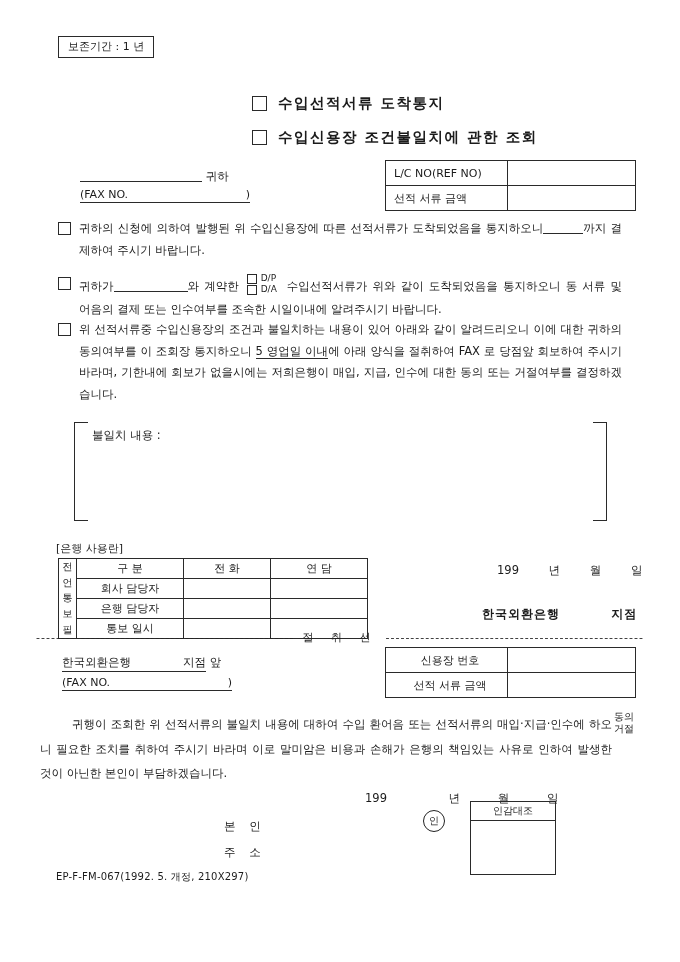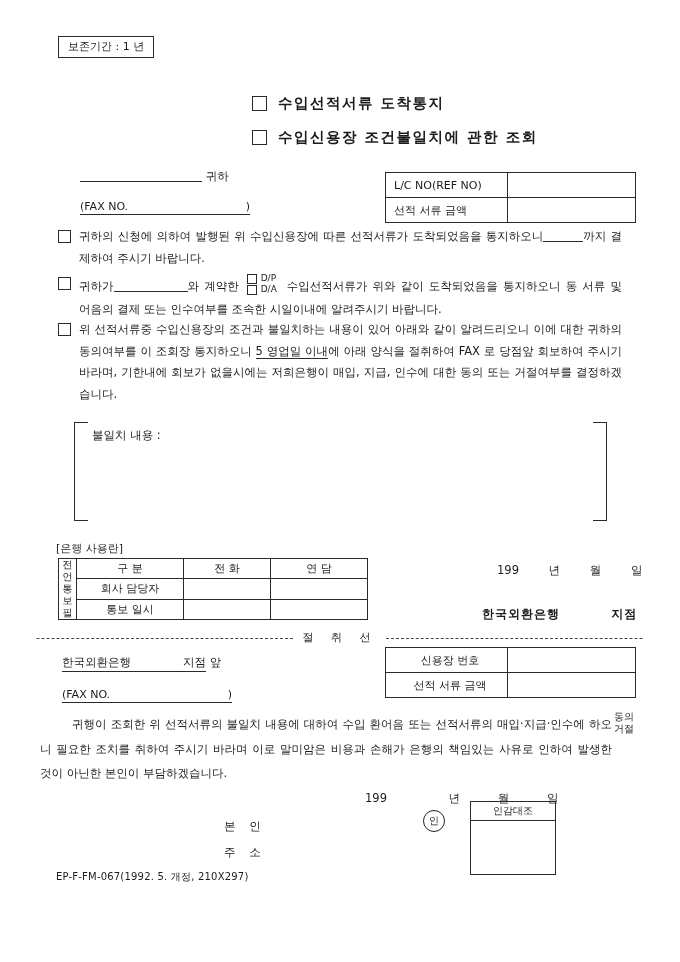--- a/index.html
+++ b/index.html
@@ -7,21 +7,21 @@
        font-family:"DejaVu Sans","Liberation Sans",sans-serif;
        font-size:11.5px;color:#1b1b1b;}
   .abs{position:absolute;}
   .blank{display:inline-block;border-bottom:1px solid #2a2a2a;height:13px;vertical-align:-2px;}
   .cb{display:inline-block;width:11px;height:11px;border:1.6px solid #2a2a2a;background:#fff;flex:0 0 auto;}
   .cb-sm{width:8px;height:8px;border:1.2px solid #2a2a2a;display:inline-block;background:#fff;flex:0 0 auto;}
   .retention{left:58px;top:36px;padding:2px 9px 3px 9px;border:1px solid #2a2a2a;font-size:11px;}
   .title-row{display:flex;align-items:center;gap:11px;font-weight:bold;font-size:14.5px;letter-spacing:1.5px;}
   .title-row .cb{width:13px;height:13px;}
   .addr-name{white-space:nowrap;}
-  .fax-line{display:flex;justify-content:space-between;border-bottom:1px solid #2a2a2a;width:170px;margin-top:16px;padding-bottom:1px;font-size:11px;}
+  .fax-line{display:flex;justify-content:space-between;border-bottom:1px solid #2a2a2a;width:170px;margin-top:4px;padding-bottom:1px;font-size:11px;}
   table.formtbl{border-collapse:collapse;font-size:11px;}
   table.formtbl td{border:1px solid #2a2a2a;height:22px;}
   td.lbl{width:112px;padding-left:8px;}
   td.val{width:125px;}
   .notice{display:flex;gap:8px;line-height:21.5px;width:564px;}
   .notice .cb{margin-top:4px;}
   .ntext{flex:1;text-align:justify;}
   .dpda{display:inline-block;vertical-align:middle;margin:0 10px 4px 8px;font-size:9px;line-height:11px;}
   .dpda-row{display:flex;align-items:center;gap:4px;}
   .u{border-bottom:1px solid #2a2a2a;}
@@ -81,34 +81,34 @@
     <div class="addr-name">
       <span class="blank" style="width:122px"></span>
       <span>귀하</span>
     </div>
     <div class="fax-line">
       <span>(FAX NO.</span>
       <span>)</span>
     </div>
   </div>
 
-  <table class="abs formtbl" style="left:385px;top:172px;">
+  <table class="abs formtbl" style="left:385px;top:160px;">
     <tbody>
         <tr>
       <td class="lbl">L/C NO(REF NO)</td>
       <td class="val"></td>
     </tr>
     <tr>
       <td class="lbl">선적 서류 금액</td>
       <td class="val"></td>
     </tr>
   </tbody>
     </table>
 
-  <div class="abs notice" style="left:58px;top:226px;">
+  <div class="abs notice" style="left:58px;top:218px;">
     <span class="cb"></span>
     <div class="ntext">
       <span>귀하의 신청에 의하여 발행된 위 수입신용장에 따른 선적서류가 도착되었음을 통지하오니</span><span class="blank" style="width:40px"></span><span>까지 결제하여 주시기 바랍니다.</span>
     </div>
   </div>
 
   <div class="abs notice" style="left:58px;top:273px;">
     <span class="cb"></span>
     <div class="ntext">
       <span>귀하가</span><span class="blank" style="width:74px"></span><span>와 계약한</span><span class="dpda"><span class="dpda-row">
@@ -149,20 +149,25 @@
         <th class="c1">구  분</th>
         <th class="c2">전  화</th>
         <th class="c3">연  담</th>
       </tr>
       <tr>
         <td>회사 담당자</td>
         <td></td>
         <td></td>
       </tr>
       <tr>
+        <td>은행 담당자</td>
+        <td></td>
+        <td></td>
+      </tr>
+      <tr>
         <td>통보 일시</td>
         <td></td>
         <td></td>
       </tr>
     </tbody>
       </table>
   </div>
 
   <div class="abs dateline" style="left:497px;top:563px;">
     <span>199</span>

